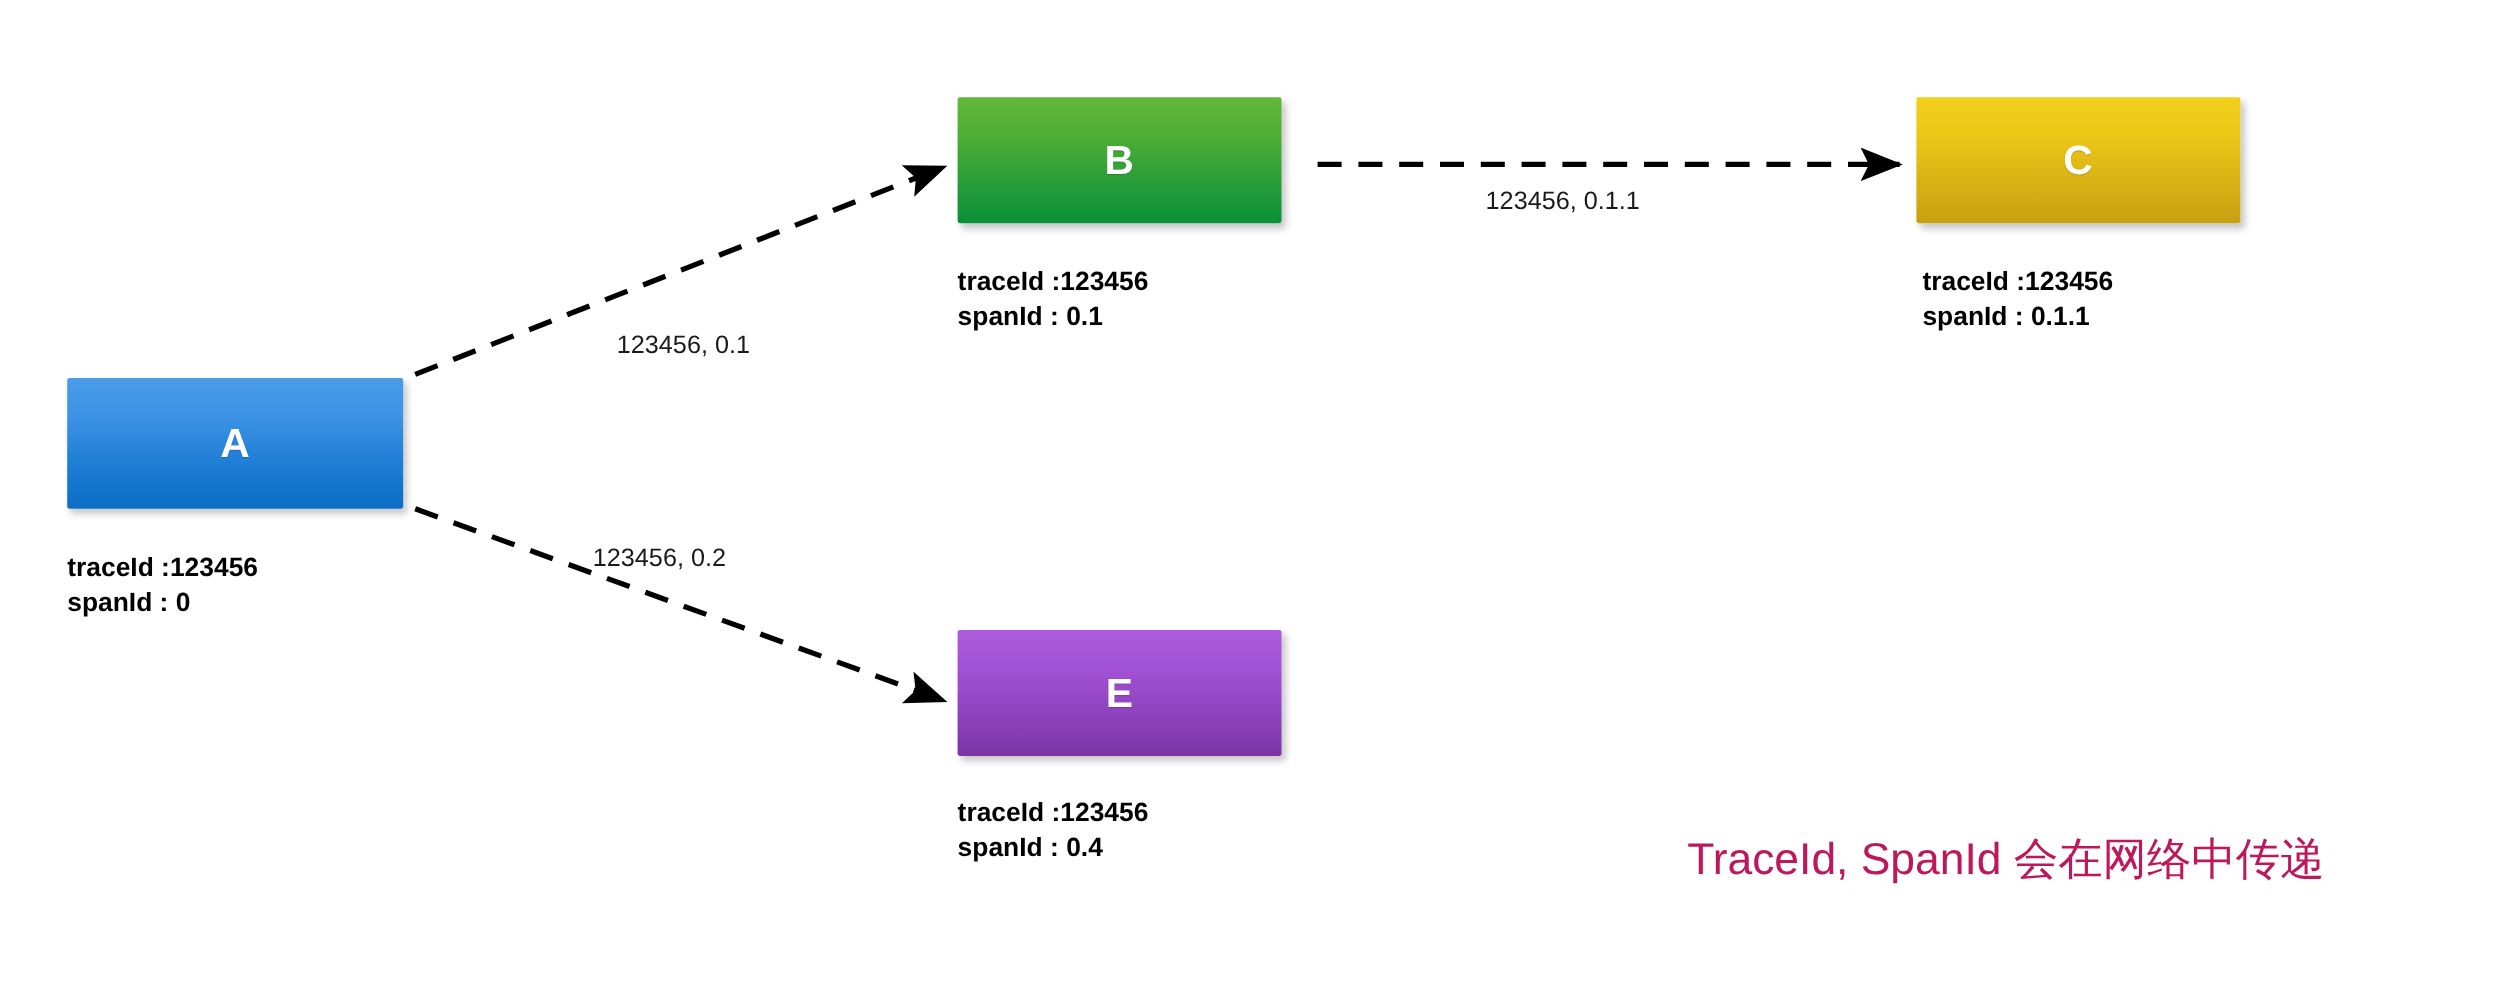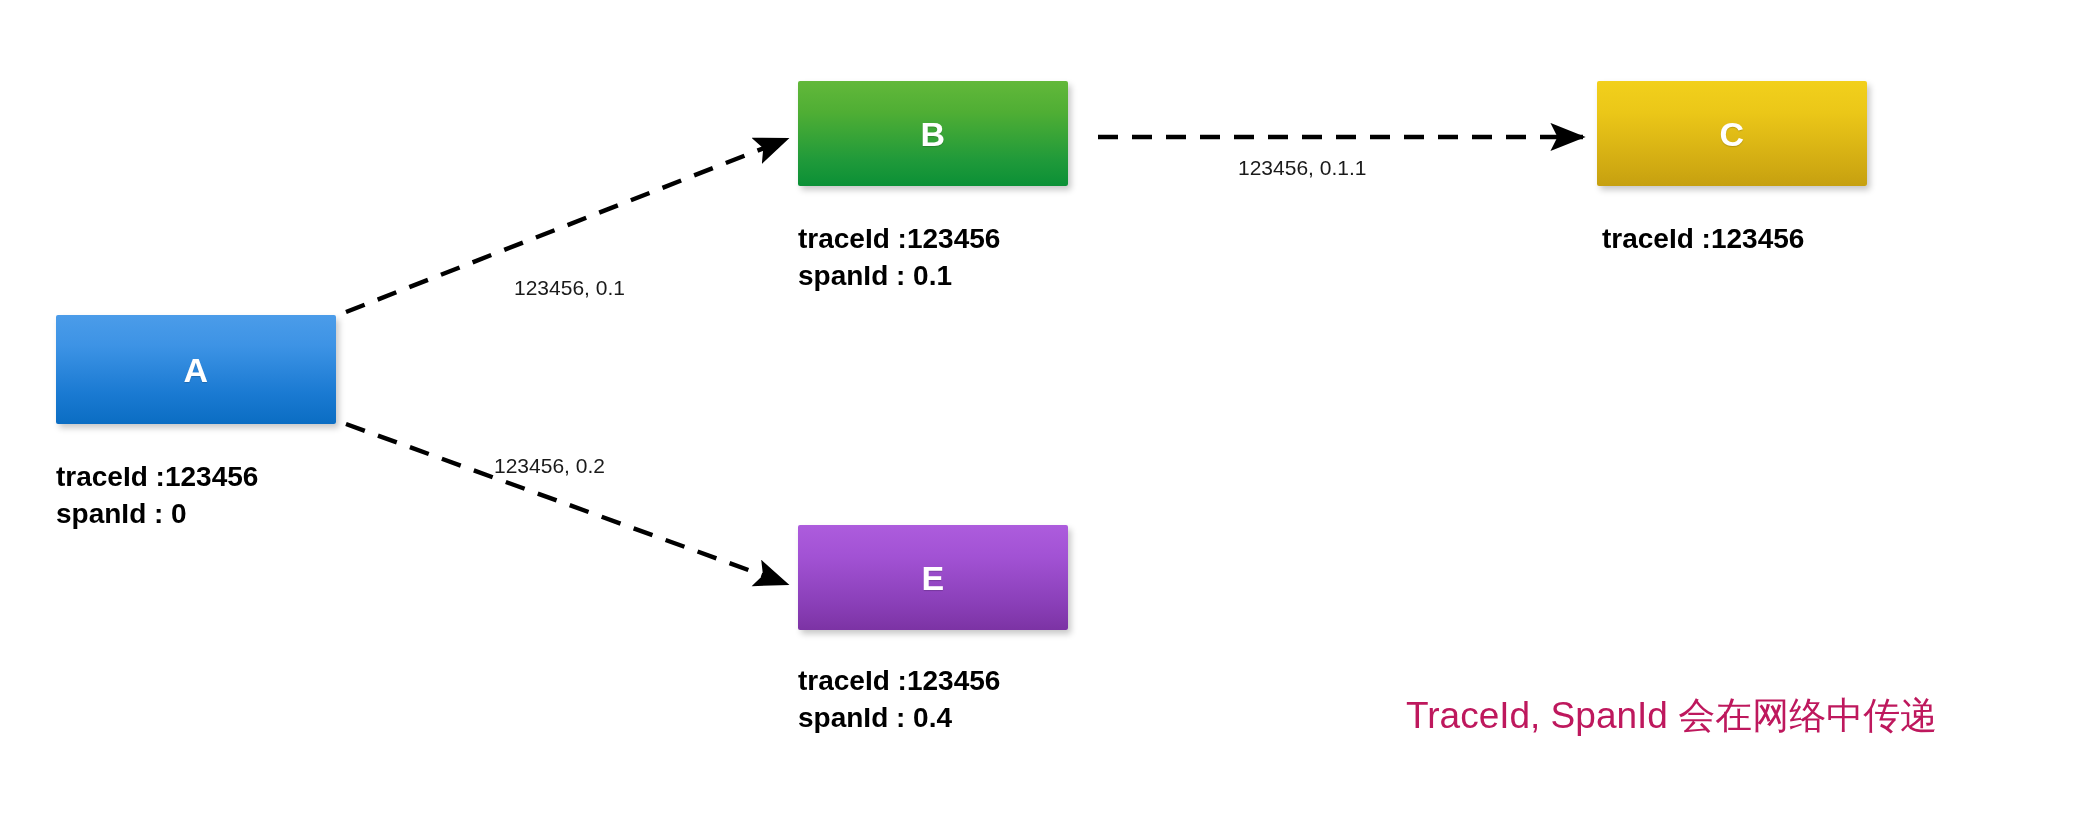--- a/index.html
+++ b/index.html
@@ -43,21 +43,21 @@
     text-shadow: 0 1px 1px rgba(0,0,0,0.18);
   }
   .node-a { background: linear-gradient(180deg, #4b9ce9 0%, #3d93e5 28%, #1a7ad2 72%, #0b6dc3 100%); }
   .node-b { background: linear-gradient(180deg, #62b83a 0%, #4fae34 30%, #209a3a 75%, #0b9036 100%); }
   .node-c { background: linear-gradient(180deg, #f2d01c 0%, #ebc718 30%, #d4ae13 75%, #c6a010 100%); }
   .node-e { background: linear-gradient(180deg, #ad5cdd 0%, #a252d4 30%, #8a3fb8 75%, #7c33a4 100%); }
 
   .meta {
     position: absolute;
     font-weight: bold;
-    font-size: 28px;
+    font-size: 22px;
     color: #000000;
     line-height: 1.33;
     white-space: nowrap;
   }
   .meta div { white-space: pre; }
 
   .edge-label {
     position: absolute;
     font-size: 21px;
     font-weight: normal;
@@ -108,20 +108,21 @@
   <div class="meta" style="left:798px; top:220px;">
     <div>traceId :123456</div>
     <div>spanId : 0.1</div>
   </div>
 
   <div class="node node-c" style="left:1597px; top:81px; width:270px; height:105px;">
     <span class="node-label">C</span>
   </div>
   <div class="meta" style="left:1602px; top:220px;">
     <div>traceId :123456</div>
+    <div>spanId : 0.1.1</div>
   </div>
 
   <div class="node node-e" style="left:798px; top:525px; width:270px; height:105px;">
     <span class="node-label">E</span>
   </div>
   <div class="meta" style="left:798px; top:662px;">
     <div>traceId :123456</div>
     <div>spanId : 0.4</div>
   </div>
 

